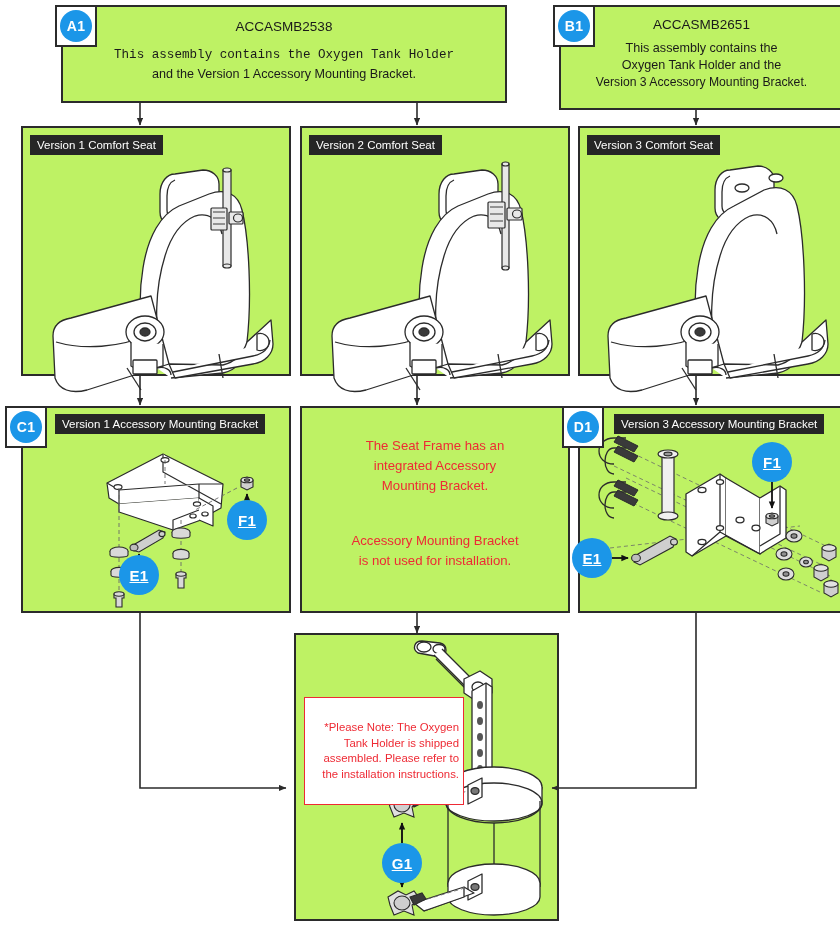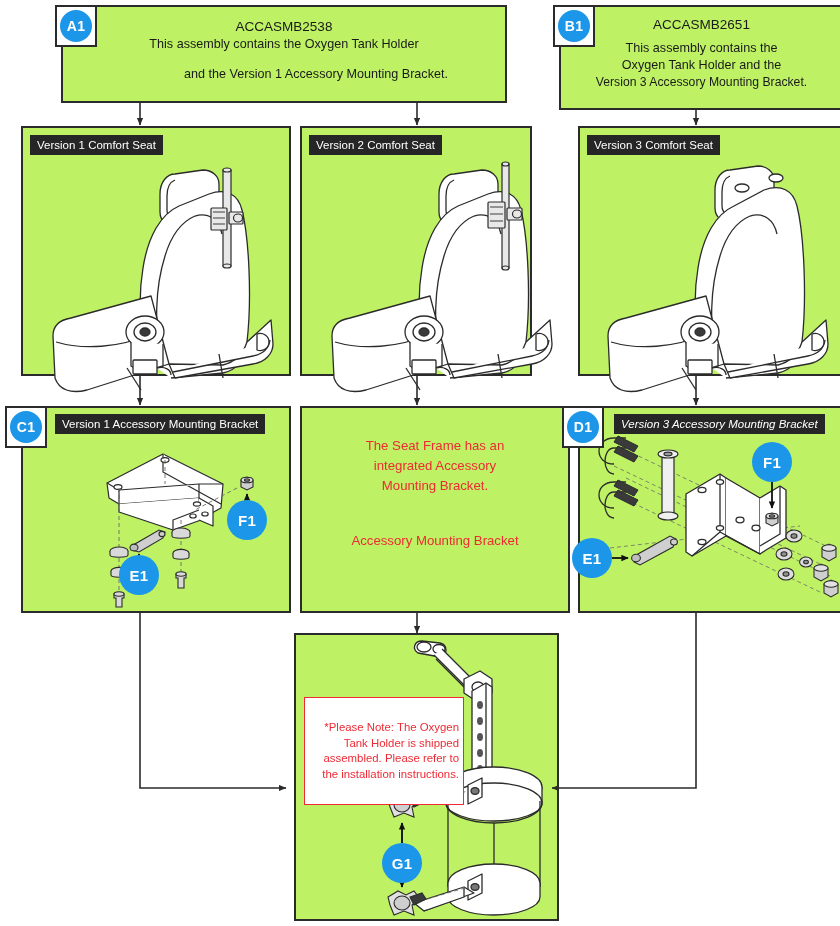--- a/index.html
+++ b/index.html
@@ -9,21 +9,21 @@
   .panel{position:absolute;border:2px solid #2b2b2b;background:#bef264;box-sizing:border-box;margin-left:6px;}
   .hdr-bar{position:absolute;background:#262626;color:#fff;
            font-size:11.5px;line-height:20px;height:20px;padding:0 7px;
            white-space:nowrap;box-sizing:border-box;}
   .badge-box{position:absolute;width:42px;height:42px;border:2px solid #2b2b2b;
              background:#fff;box-sizing:border-box;z-index:6;}
   .badge{position:absolute;border-radius:50%;background:#1b96e8;color:#fff;
          font-weight:bold;display:flex;align-items:center;justify-content:center;
          font-size:14px;z-index:7;letter-spacing:.3px;}
   .badge-box .badge{width:32px;height:32px;left:3px;top:3px;}
-  .callout{width:40px;height:40px;font-size:15px;}
+  .callout{width:40px;height:40px;font-size:15px;text-decoration:underline;}
   .ttl{position:absolute;width:100%;text-align:center;font-size:13.5px;}
   .body-txt{position:absolute;width:100%;text-align:center;font-size:12.6px;line-height:17px;}
   .rednote{position:absolute;color:#ee2a34;text-align:center;}
   .redbox{position:absolute;border:1.5px solid #ee2a34;background:#fff;
           color:#ee2a34;text-align:right;font-size:11.4px;line-height:15.5px;
           padding:22px 4px;box-sizing:border-box;z-index:5;}
   svg.conn{position:absolute;left:0;top:0;width:840px;height:926px;
            pointer-events:none;z-index:1;}
   svg.art{position:absolute;left:0;top:0;overflow:visible;}
   .art path,.art line,.art polyline,.art ellipse,.art circle,.art rect,.art polygon{
@@ -50,22 +50,22 @@
 
   <polyline points="140,613 140,788 286,788" fill="none" stroke="#2b2b2b" stroke-width="1.6" marker-end="url(#ah)"></polyline>
 
   <line x1="417" y1="613" x2="417" y2="633" stroke="#2b2b2b" stroke-width="1.6" marker-end="url(#ah)"></line>
 
   <polyline points="696,613 696,788 552,788" fill="none" stroke="#2b2b2b" stroke-width="1.6" marker-end="url(#ah)"></polyline>
 </svg>
 
 <div class="panel" style="left:55px;top:5px;width:446px;height:98px;">
   <div class="ttl" style="top:12px;">ACCASMB2538</div>
-  <div class="body-txt" style="top:29px;">This assembly contains the Oxygen Tank Holder</div>
-  <div class="body-txt" style="top:59px;padding-left:32px;">and the Version 1 Accessory Mounting Bracket.</div>
+  <div class="body-txt" style="top:40px;font-family:Liberation Mono, monospace;">This assembly contains the Oxygen Tank Holder</div>
+  <div class="body-txt" style="top:59px;">and the Version 1 Accessory Mounting Bracket.</div>
 </div>
 <div class="badge-box" style="left:55px;top:5px;padding-left:8px;">
   <div class="badge">A1</div>
 </div>
 
 <div class="panel" style="left:553px;top:5px;width:285px;height:105px;">
   <div class="ttl" style="top:10px;">ACCASMB2651</div>
   <div class="body-txt" style="top:33px;">This assembly contains the</div>
   <div class="body-txt" style="top:50px;text-align:center;">Oxygen Tank Holder and the</div>
   <div class="body-txt" style="top:67px;font-size:12.2px;">Version 3 Accessory Mounting Bracket.</div>
@@ -113,21 +113,21 @@
       <ellipse cx="204" cy="138" rx="4" ry="2"></ellipse>
       <rect x="188" y="80" width="16" height="22" rx="1"></rect>
       <rect x="206" y="84" width="14" height="12" rx="1"></rect>
       <ellipse cx="215" cy="90" rx="4.5" ry="4"></ellipse>
       <path d="M190,84 L202,84 M190,90 L202,90 M190,96 L202,96" stroke-width="0.9"></path>
     </g>
   </svg>
   <div class="hdr-bar" style="left:7px;top:7px;">Version 1 Comfort Seat</div>
 </div>
 
-<div class="panel" style="left:294px;top:126px;width:232px;height:250px;">
+<div class="panel" style="left:294px;top:126px;width:270px;height:250px;">
   <svg class="art" viewBox="0 0 270 250" width="270" height="250">
     <g fill="#fff" stroke="#2b2b2b" stroke-width="1.3" stroke-linejoin="round">
       <path d="M152,46 C144,46 137,54 137,66 L137,84 C137,94 145,99 156,99
                L183,94 C192,92 196,86 196,78 L196,56 C196,48 189,42 180,42 z"></path>
       <path d="M152,52 C147,54 144,60 144,68 L144,82 C144,89 150,93 158,92"></path>
       <path d="M128,236 C118,214 114,176 120,140 C125,108 138,86 156,78
                L186,66 C203,60 215,66 219,82 C226,110 229,170 224,214
                C222,232 214,242 200,245 L148,250"></path>
       <path d="M139,230 C131,200 132,160 142,128 C148,108 158,94 172,88"></path>
       <path d="M172,88 C186,84 196,92 199,106"></path>
@@ -269,20 +269,21 @@
 </div>
 <div class="badge-box" style="left:5px;top:406px;">
   <div class="badge">C1</div>
 </div>
 
 <div class="panel" style="left:294px;top:406px;width:270px;height:207px;">
   <div class="rednote" style="top:50px;width:100%;font-size:13.2px;">integrated Accessory</div>
   <div class="rednote" style="top:30px;width:100%;font-size:13.2px;">The Seat Frame has an</div>
   <div class="rednote" style="top:70px;width:100%;font-size:13.2px;">Mounting Bracket.</div>
   <div class="rednote" style="top:125px;width:100%;font-size:13.2px;">Accessory Mounting Bracket</div>
+  <div class="rednote" style="top:145px;width:100%;font-size:13.2px;">is not used for installation.</div>
 </div>
 
 <div class="panel" style="left:572px;top:406px;width:266px;height:207px;">
   <svg class="art" viewBox="0 0 266 207" width="266" height="207">
 
     <g stroke="#6a6a6a" stroke-width="0.8" stroke-dasharray="4,3" fill="none">
       <line x1="46" y1="42" x2="250" y2="140"></line>
       <line x1="46" y1="70" x2="250" y2="168"></line>
       <line x1="34" y1="58" x2="240" y2="156"></line>
       <line x1="34" y1="86" x2="240" y2="184"></line>
@@ -360,21 +361,21 @@
     <g stroke="#111" stroke-width="1.8" fill="none">
       <line x1="192" y1="74" x2="192" y2="100" marker-end="url(#ahk2)"></line>
       <line x1="32" y1="150" x2="48" y2="150" marker-end="url(#ahk2)"></line>
     </g>
     <defs>
       <marker id="ahk2" markerWidth="9" markerHeight="9" refX="6.6" refY="3.2" orient="auto" markerUnits="userSpaceOnUse">
         <path d="M0,0 L7.4,3.2 L0,6.4 z" fill="#111"></path>
       </marker>
     </defs>
   </svg>
-  <div class="hdr-bar" style="left:34px;top:6px;font-style:italic;">Version 3 Accessory Mounting Bracket</div>
+  <div class="hdr-bar" style="left:34px;top:6px;">Version 3 Accessory Mounting Bracket</div>
   <div class="badge callout" style="left:172px;top:34px;">F1</div>
   <div class="badge callout" style="left:-8px;top:130px;">E1</div>
 </div>
 <div class="badge-box" style="left:562px;top:406px;">
   <div class="badge">D1</div>
 </div>
 
 <div class="panel" style="left:288px;top:633px;width:265px;height:288px;">
   <svg class="art" viewBox="0 0 265 288" width="265" height="288">
     <g stroke="#2b2b2b" stroke-width="1.3" fill="#fff" stroke-linejoin="round">

